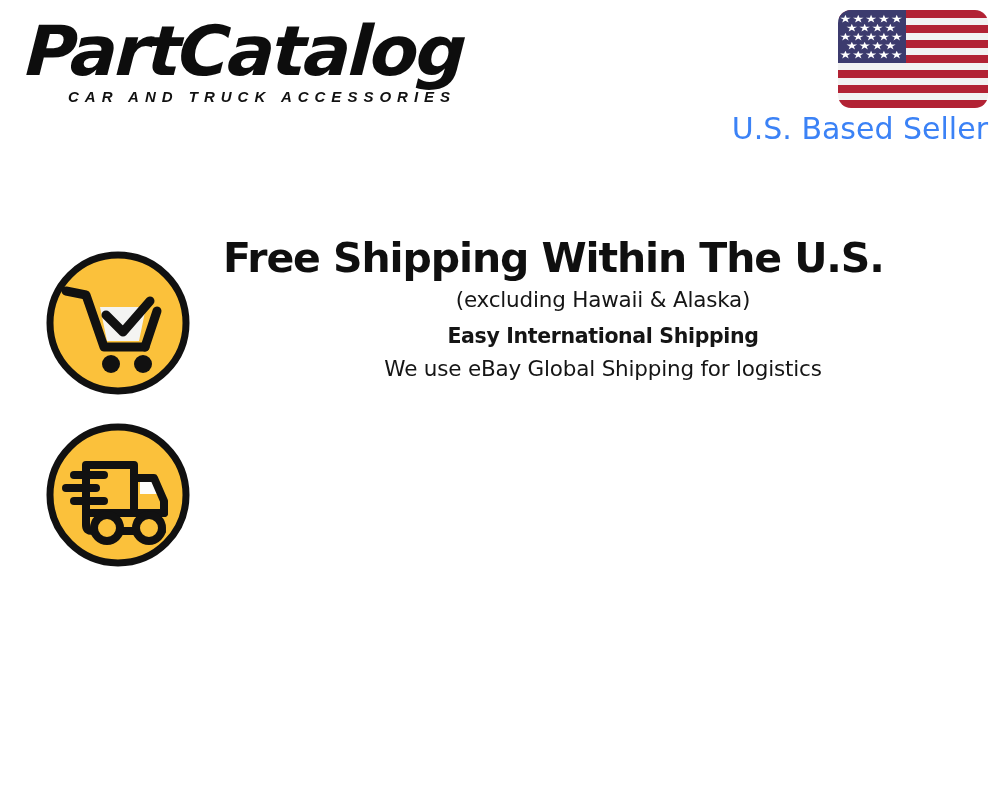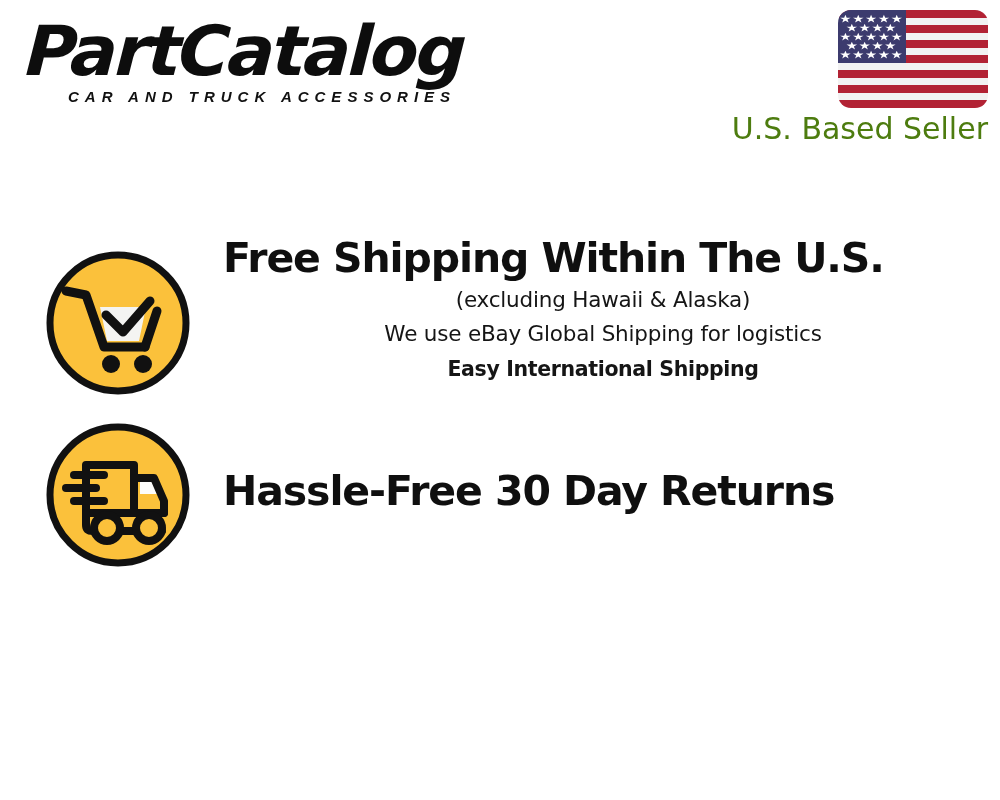--- a/index.html
+++ b/index.html
@@ -97,21 +97,21 @@
   }
   .flag .canton svg { display: block; width: 100%; height: 100%; }
 
   .seller-label {
     margin-top: 4px;
     font-family: "DejaVu Sans", sans-serif;
     font-weight: 400;
     font-size: 30px;
     line-height: 1.1;
     letter-spacing: 0px;
-    color: #4d7c0f;
+    color: #3b82f6;
     white-space: nowrap;
   }
 
   
   .benefits {
     position: absolute;
     left: 0;
     top: 213px;
     width: 1000px;
   }
@@ -243,22 +243,22 @@
 
           <path d="M62,66 L79,83 L106,52" fill="none" stroke="#111111" stroke-width="9" stroke-linecap="round" stroke-linejoin="round"></path>
 
           <circle cx="67" cy="115" r="9" fill="#111111"></circle>
           <circle cx="99" cy="115" r="9" fill="#111111"></circle>
         </svg>
       </div>
       <div class="benefit-text">
         <div class="benefit-title">Free Shipping Within The U.S.</div>
         <div class="benefit-sub">(excluding Hawaii &amp; Alaska)</div>
+        <div class="benefit-sub strong">Easy International Shipping</div>
         <div class="benefit-sub">We use eBay Global Shipping for logistics</div>
-        <div class="benefit-sub strong">Easy International Shipping</div>
       </div>
     </div>
 
     <div class="benefit row-2">
       <div class="benefit-icon">
         <svg viewBox="0 0 148 148" aria-hidden="true">
           <circle cx="74" cy="74" r="68" fill="#fbc13b" stroke="#111111" stroke-width="7"></circle>
 
           <polygon points="96,57 108,57 113,73 96,73" fill="#fdfdfb"></polygon>
 
@@ -270,20 +270,17 @@
           <path d="M42,92 L42,104 Q42,110 49,110 L118,110" fill="none" stroke="#111111" stroke-width="8" stroke-linecap="round" stroke-linejoin="round"></path>
 
           <circle cx="63" cy="107" r="13" fill="#fbc13b" stroke="#111111" stroke-width="8"></circle>
           <circle cx="105" cy="107" r="13" fill="#fbc13b" stroke="#111111" stroke-width="8"></circle>
 
           <path d="M30,54 L60,54" stroke="#111111" stroke-width="8" stroke-linecap="round"></path>
           <path d="M22,67 L52,67" stroke="#111111" stroke-width="8" stroke-linecap="round"></path>
           <path d="M30,80 L60,80" stroke="#111111" stroke-width="8" stroke-linecap="round"></path>
         </svg>
       </div>
-      <div class="benefit-text">
-        <div class="benefit-title">Hassle-Free 30 Day Returns</div>
-      </div>
     </div>
 
 
   </div>
 </div>
 
 </body></html>

